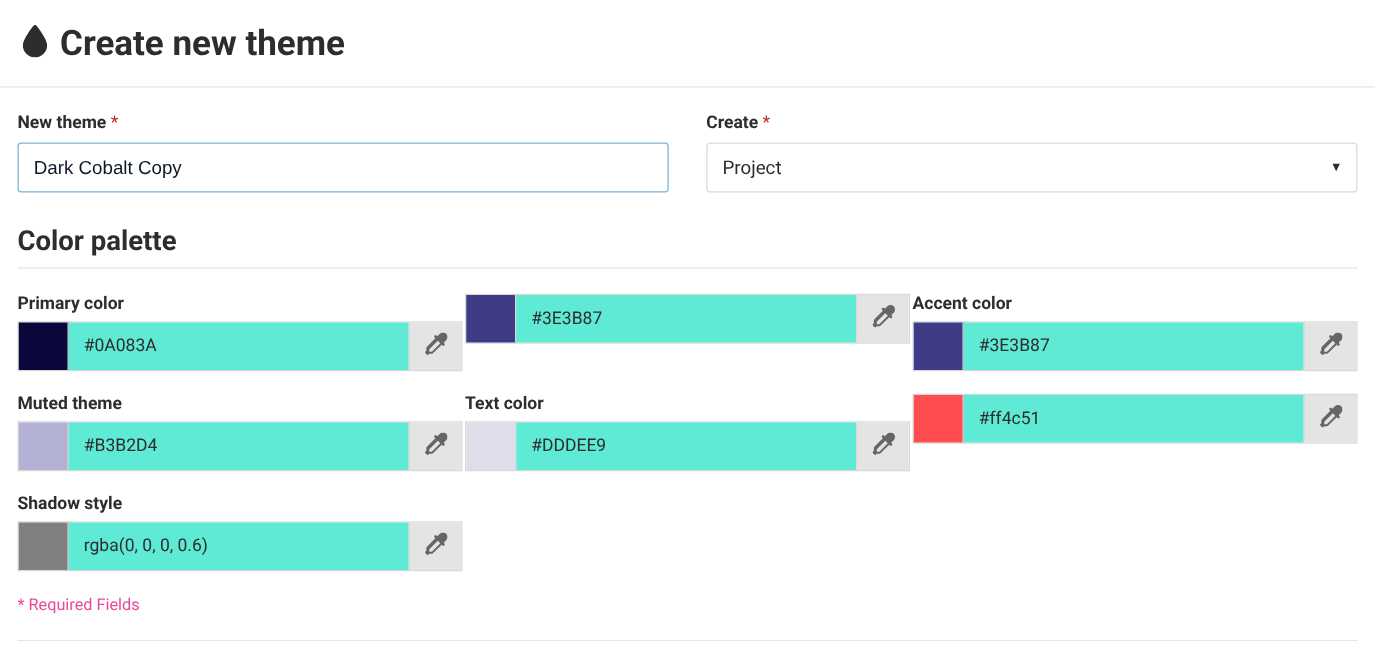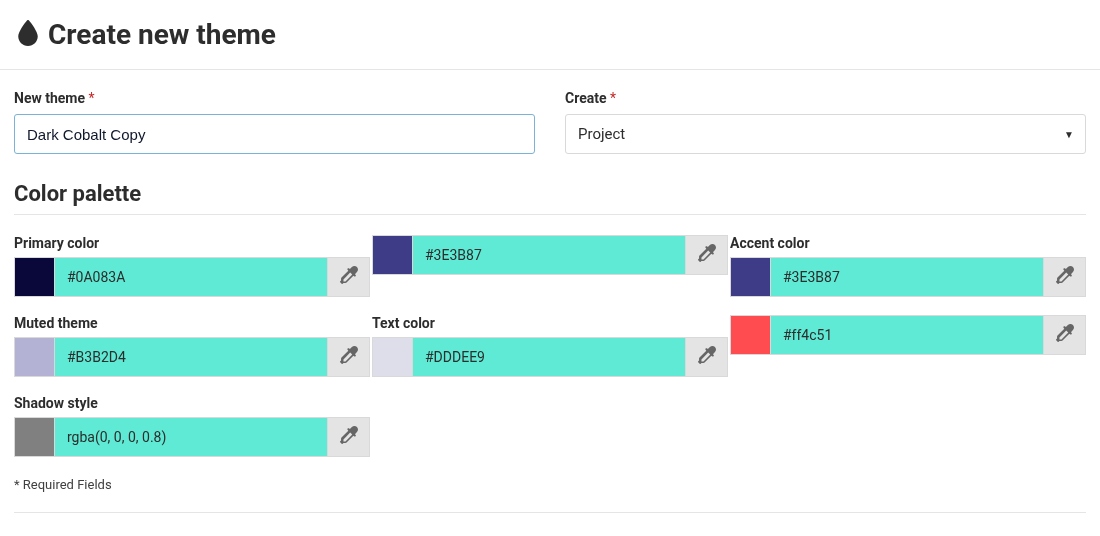--- a/index.html
+++ b/index.html
@@ -125,21 +125,21 @@
       border-left: 1px solid #d9d9d9;
       background: #e4e4e4;
       display: flex;
       align-items: center;
       justify-content: center;
       cursor: pointer;
     }
     .picker-btn svg { width: 18px; height: 18px; fill: #666; }
     .required-note {
       font-size: 13px;
-      color: #404040;
+      color: #ec4899;
       margin-top: 4px;
       margin-bottom: 20px;
     }
     .bottom-rule {
       border-top: 1px solid #e5e5e5;
       margin: 0 14px;
     }
   </style>
 </head>
 <body>
@@ -245,21 +245,21 @@
             <span><svg viewBox="0 0 512 512">
                 <path d="M482 30c-40-40-104-40-144 0l-58 58-17-17c-12-12-32-12-44 0s-12 32 0 44l17 17L43 325c-8 8-13 20-13 31v57L6 437c-8 8-8 20 0 28l41 41c8 8 20 8 28 0l24-24h57c11 0 23-5 31-13l193-193 17 17c12 12 32 12 44 0s12-32 0-44l-17-17 58-58c40-40 40-104 0-144zM155 438H98v-57l193-193 57 57L155 438z"></path>
               </svg></span>
           </div>
         </div>
       </div>
       <div class="last-row">
         <span class="color-label">Shadow style</span>
         <div class="color-row">
           <div class="swatch" style="background: rgb(128, 128, 128);"></div>
-          <div class="color-value">rgba(0, 0, 0, 0.8)</div>
+          <div class="color-value">rgba(0, 0, 0, 0.6)</div>
           <div class="picker-btn">
             <span><svg viewBox="0 0 512 512">
                 <path d="M482 30c-40-40-104-40-144 0l-58 58-17-17c-12-12-32-12-44 0s-12 32 0 44l17 17L43 325c-8 8-13 20-13 31v57L6 437c-8 8-8 20 0 28l41 41c8 8 20 8 28 0l24-24h57c11 0 23-5 31-13l193-193 17 17c12 12 32 12 44 0s12-32 0-44l-17-17 58-58c40-40 40-104 0-144zM155 438H98v-57l193-193 57 57L155 438z"></path>
               </svg></span>
           </div>
         </div>
       </div>
     </div>
 
   <div class="required-note">* Required Fields</div>

